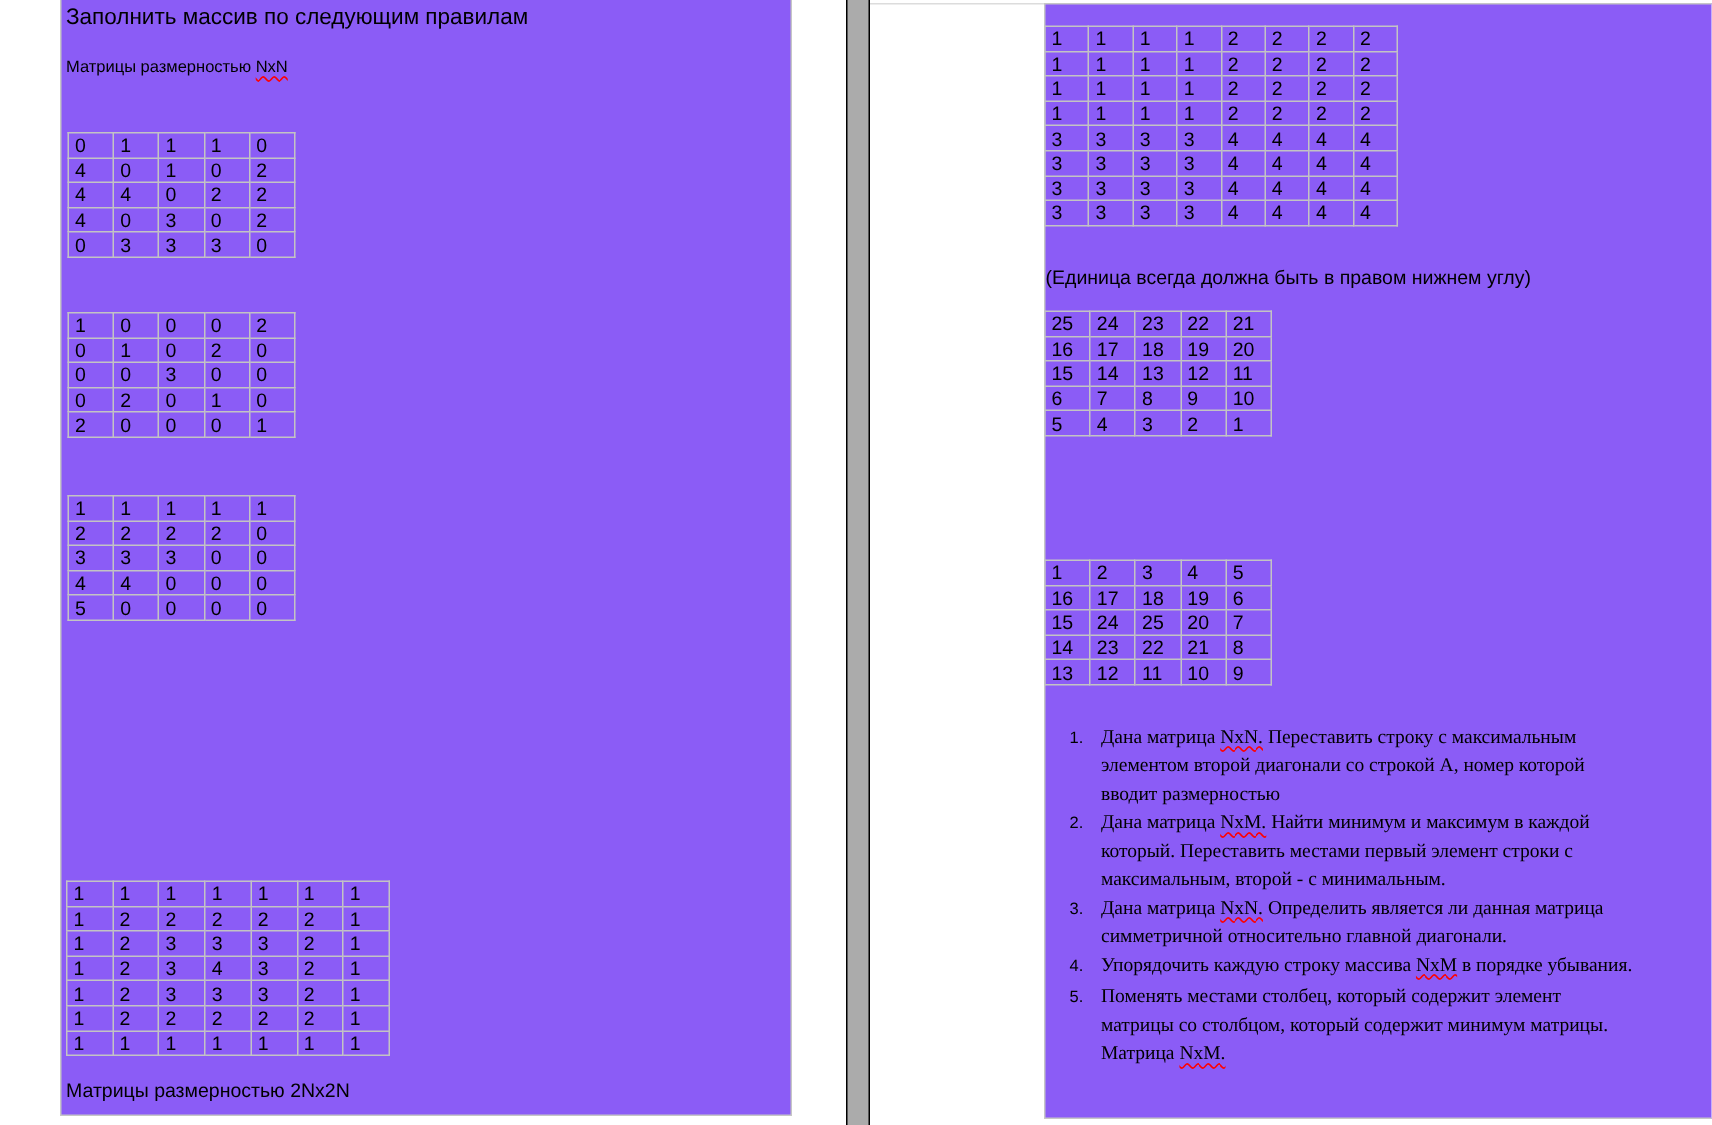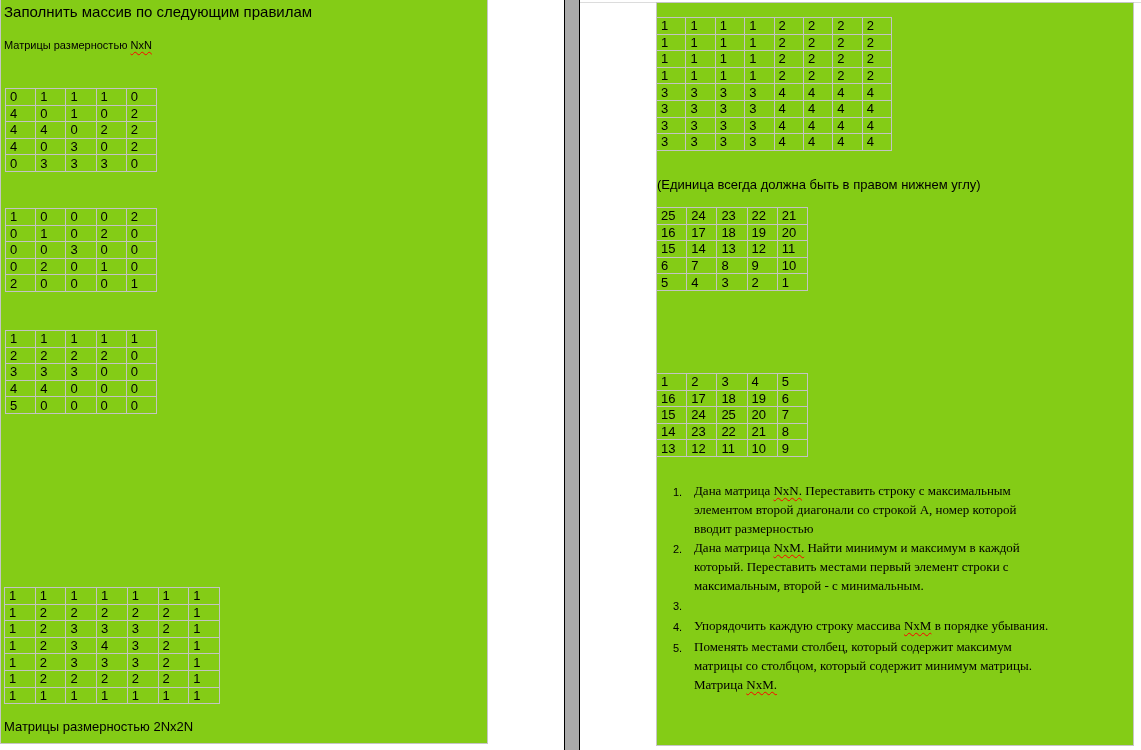--- a/index.html
+++ b/index.html
@@ -1,21 +1,21 @@
 <!DOCTYPE html>
 <html><head>
 <meta charset="utf-8">
 <style>
   * { margin:0; padding:0; box-sizing:border-box; }
   body { background:#fff; }
   .screen {
     position:relative; width:1141px; height:750px; overflow:hidden;
     background:#ffffff; font-family:"Liberation Sans", sans-serif; color:#000;
   }
-  .page { position:absolute; background:#84cc16; }
+  .page { position:absolute; background:#8b5cf6;margin-left:40px; }
   .page-left {
     left:0; top:0; width:488px; height:744px;
     border-left:1px solid #c6c6c6; border-right:1px solid #c6c6c6; border-bottom:1px solid #c6c6c6;
   }
   .page-right {
     left:656px; top:2px; width:478px; height:744px;
     border:1px solid #c6c6c6;
   }
   .pane-divider {
     position:absolute; left:564px; top:0; width:16px; height:750px;
@@ -434,31 +434,35 @@
         <div class="task">
           <span class="num">2.</span>
           <div class="txt">
             <div class="line">Дана матрица <span class="sp">NxM.</span> Найти минимум и максимум в каждой</div>
             <div class="line">который. Переставить местами первый элемент строки с</div>
             <div class="line">максимальным, второй - с минимальным.</div>
           </div>
         </div>
         <div class="task">
           <span class="num">3.</span>
+          <div class="txt">
+            <div class="line">Дана матрица <span class="sp">NxN.</span> Определить является ли данная матрица</div>
+            <div class="line">симметричной относительно главной диагонали.</div>
+          </div>
         </div>
         <div class="task">
           <span class="num">4.</span>
           <div class="txt">
             <div class="line">Упорядочить каждую строку массива <span class="sp">NxM</span> в порядке убывания.</div>
           </div>
         </div>
         <div class="task">
           <span class="num">5.</span>
           <div class="txt">
-            <div class="line">Поменять местами столбец, который содержит максимум</div>
+            <div class="line">Поменять местами столбец, который содержит элемент</div>
             <div class="line">матрицы со столбцом, который содержит минимум матрицы.</div>
             <div class="line">Матрица <span class="sp">NxM.</span></div>
           </div>
         </div>
       </div>
   </div>
 
 </div>
 
 </body></html>

